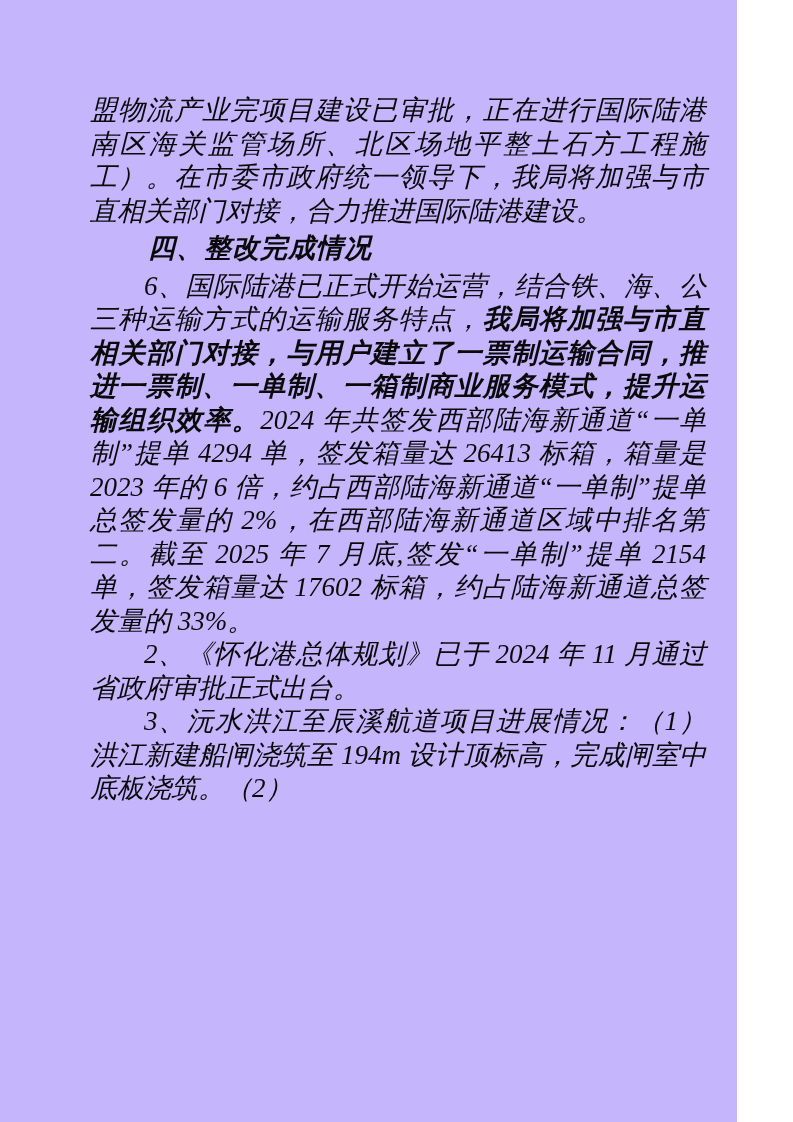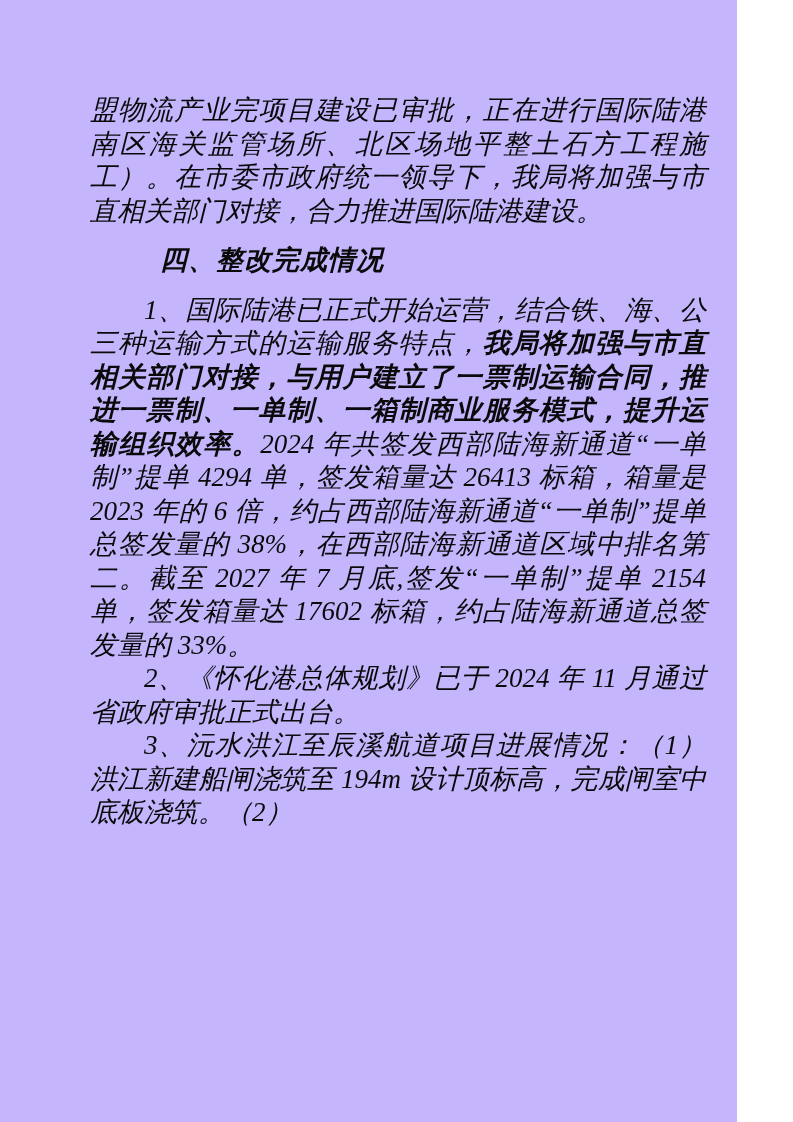--- a/index.html
+++ b/index.html
@@ -30,21 +30,21 @@
   }
   .para {
     margin: 0;
     padding: 0;
     text-indent: 2em;
   }
   .para.no-indent {
     text-indent: 0;
   }
   .heading {
-    margin: 16px;
+    margin: 4px;
     padding: 0;
     text-indent: 2em;
     font-size: 27px;
     line-height: 33.5px;
     font-weight: 700;
     font-family: "Liberation Sans", "DejaVu Sans", sans-serif;
     letter-spacing: 1px;
   }
   .run { font-weight: 400; }
   .run.bold { font-weight: 700; }
@@ -53,20 +53,20 @@
 <body>
 
 <div class="page">
   <div class="content">
 
     <p class="para no-indent"><span class="run">盟物流产业完项目建设已审批，正在进行国际陆港南区海关监管场所、北区场地平整土石方工程施工）。在市委市政府统一领导下，我局将加强与市直相关部门对接，合力推进国际陆港建设。</span></p>
 
 
     <h2 class="heading"><span class="run bold">四、整改完成情况</span></h2>
 
-    <p class="para"><span class="run">1、国际陆港已正式开始运营，结合铁、海、公三种运输方式的运输服务特点，</span><span class="run bold">我局将加强与市直相关部门对接，与用户建立了一票制运输合同，推进一票制、一单制、一箱制商业服务模式，提升运输组织效率。</span><span class="run">2024 年共签发西部陆海新通道“一单制”提单 4294 单，签发箱量达 26413 标箱，箱量是 2023 年的 6 倍，约占西部陆海新通道“一单制”提单总签发量的 38%，在西部陆海新通道区域中排名第二。截至 2027 年 7 月底,签发“一单制”提单 2154 单，签发箱量达 17602 标箱，约占陆海新通道总签发量的 33%。</span></p>
+    <p class="para"><span class="run">6、国际陆港已正式开始运营，结合铁、海、公三种运输方式的运输服务特点，</span><span class="run bold">我局将加强与市直相关部门对接，与用户建立了一票制运输合同，推进一票制、一单制、一箱制商业服务模式，提升运输组织效率。</span><span class="run">2024 年共签发西部陆海新通道“一单制”提单 4294 单，签发箱量达 26413 标箱，箱量是 2023 年的 6 倍，约占西部陆海新通道“一单制”提单总签发量的 2%，在西部陆海新通道区域中排名第二。截至 2025 年 7 月底,签发“一单制”提单 2154 单，签发箱量达 17602 标箱，约占陆海新通道总签发量的 33%。</span></p>
 
     <p class="para"><span class="run">2、《怀化港总体规划》已于 2024 年 11 月通过省政府审批正式出台。</span></p>
 
     <p class="para"><span class="run">3、沅水洪江至辰溪航道项目进展情况：（1）洪江新建船闸浇筑至 194m 设计顶标高，完成闸室中底板浇筑。（2）</span></p>
 
   </div>
 </div>
 
 </body></html>

